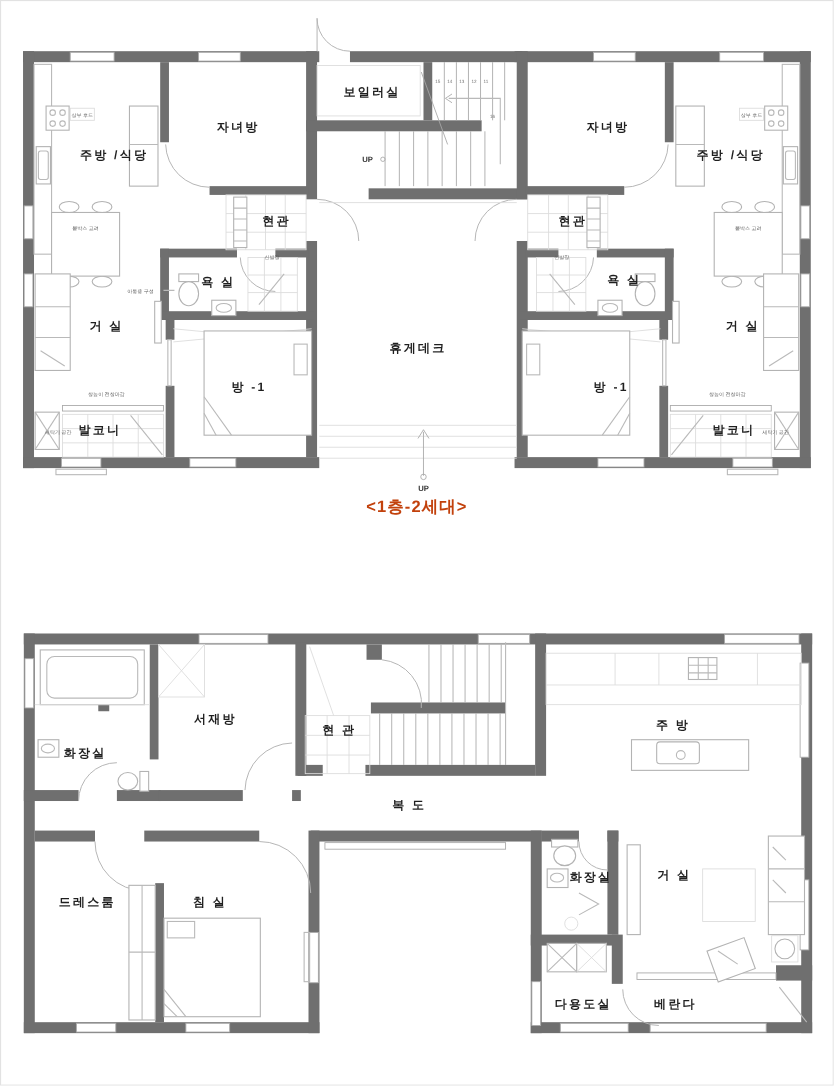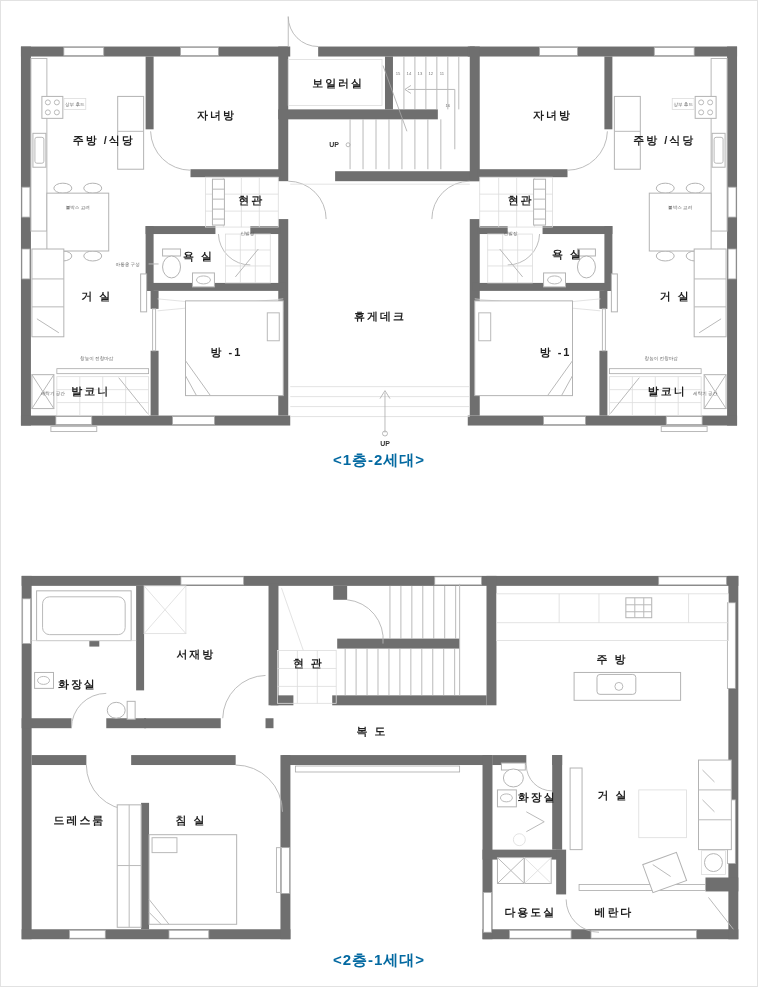--- a/index.html
+++ b/index.html
@@ -2,21 +2,21 @@
 <html><head>
 <meta charset="utf-8">
 <style>
   html,body{margin:0;padding:0;background:#fff;}
   .canvas{position:relative;width:756px;height:985px;background:#fff;border:1px solid #e2e2e2;
           font-family:"Liberation Sans",sans-serif;overflow:hidden;}
   .canvas svg{position:absolute;left:0;}
   #plan1{top:0;}
   #plan2{top:555px;}
   .caption{position:absolute;left:0;width:100%;text-align:center;
-           font-size:15px;font-weight:bold;color:#0369a1;letter-spacing:1px;}
+           font-size:15px;font-weight:bold;color:#c2410c;letter-spacing:1px;}
   #cap1{top:450px;}
   #cap2{top:950px;}
   
   .w{fill:#6f6f6f;stroke:none;}
   .win{fill:#fff;stroke:#a9a9a9;stroke-width:0.8;}
   .hl{stroke:#b9b9b9;fill:none;stroke-width:1;}
   .ft{stroke:#b3b3b3;fill:#fff;stroke-width:1;}
   .faint{stroke:#dcdcdc;fill:none;stroke-width:0.8;}
   .arc{stroke:#b5b5b5;fill:none;stroke-width:0.9;}
   .stair{stroke:#a8a8a8;stroke-width:0.8;fill:none;}
@@ -476,15 +476,14 @@
     <text class="rlabel" x="613" y="107">주 방</text>
     <text class="rlabel" x="78" y="269">드레스룸</text>
     <text class="rlabel" x="190" y="269">침 실</text>
     <text class="rlabel" x="538" y="246">화장실</text>
     <text class="rlabel" x="614" y="244">거 실</text>
     <text class="rlabel" x="531" y="362">다용도실</text>
     <text class="rlabel" x="615" y="362">베란다</text>
   </g>
 </svg>
 
-<div class="caption" id="cap2">&lt;2층-1세대&gt;</div>
 
 </div>
 
 </body></html>

